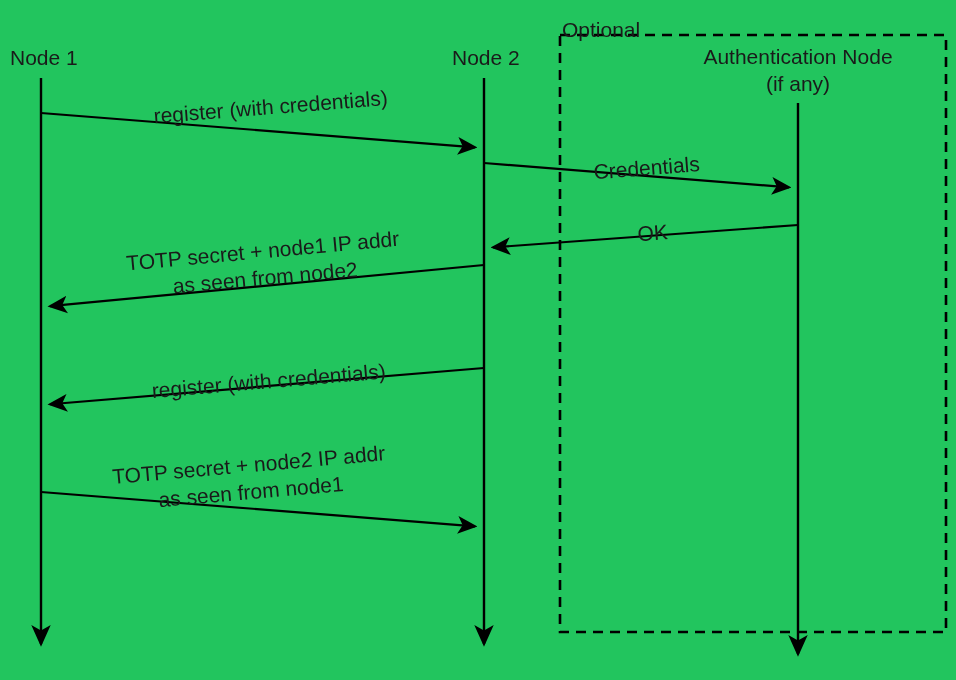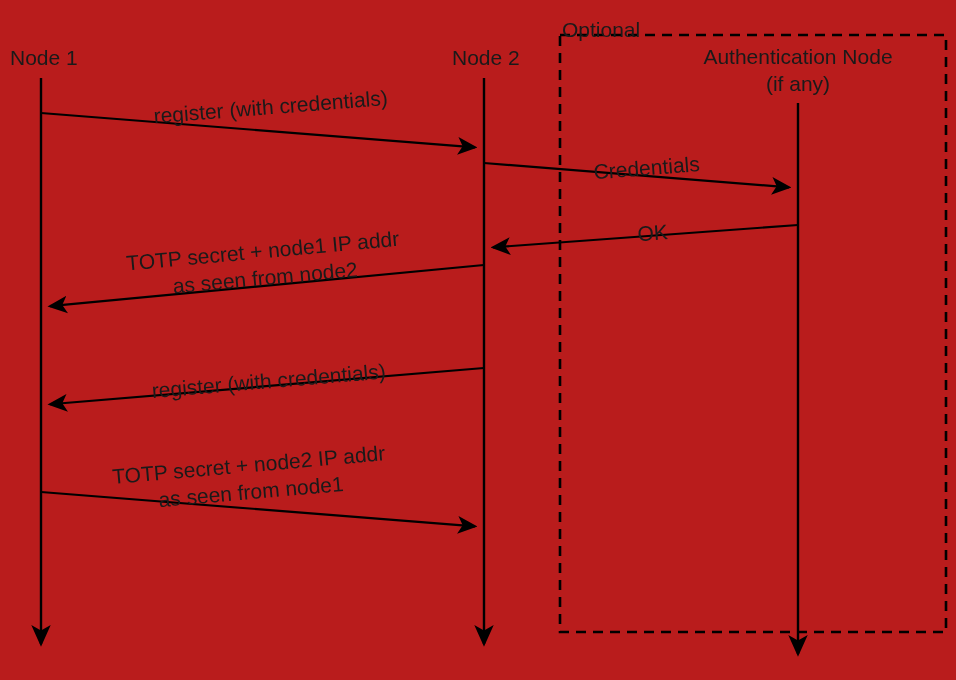--- a/index.html
+++ b/index.html
@@ -9,21 +9,21 @@
     background: #ffffff;
   }
   body {
     font-family: "Liberation Sans", sans-serif;
     color: #000000;
   }
   #diagram-root {
     position: relative;
     width: 956px;
     height: 680px;
-    background: #b91c1c;
+    background: #22c55e;
     overflow: hidden;
   }
   #diagram-svg {
     position: absolute;
     left: 0;
     top: 0;
     width: 956px;
     height: 680px;
     display: block;
   }

